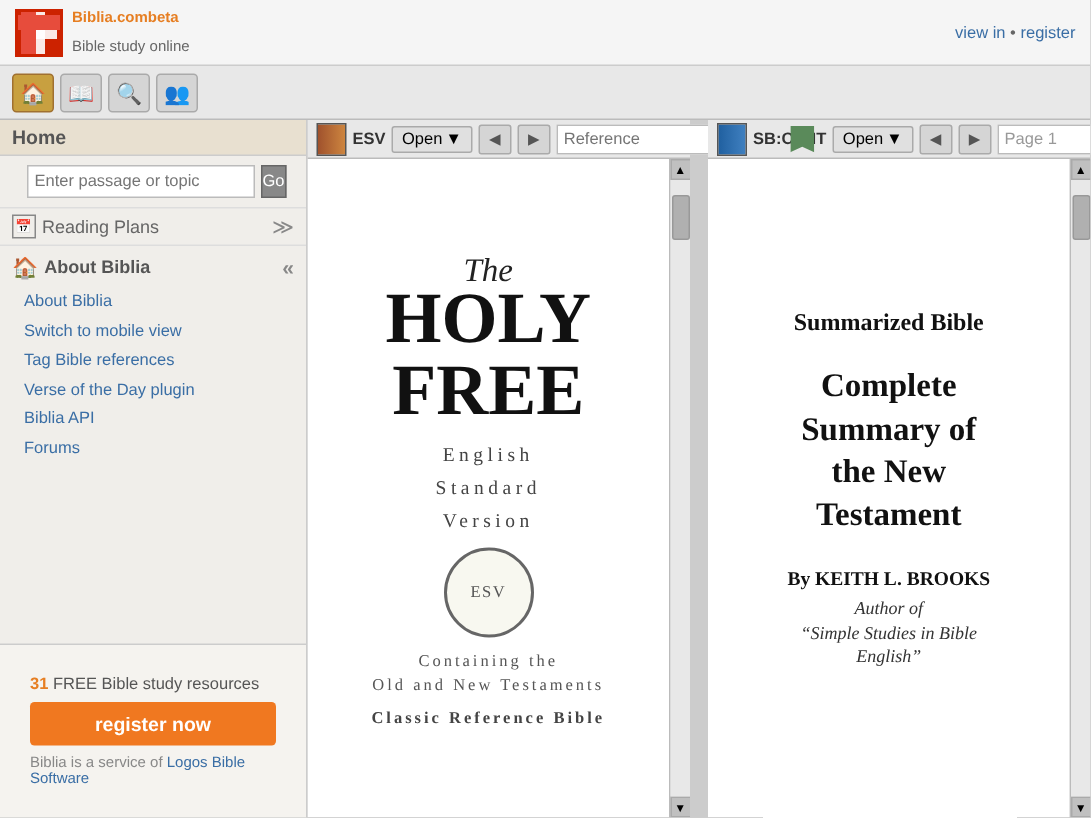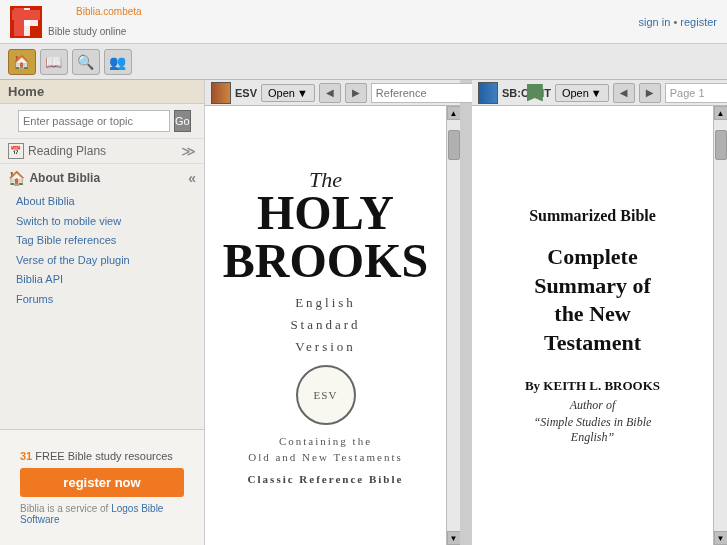--- a/index.html
+++ b/index.html
@@ -28,21 +28,21 @@
       background: #e74c3c;
       position: absolute; left: 4px;
     }
     #logo-icon::after {
       content: '';
       width: 28px; height: 10px;
       background: #e74c3c;
       position: absolute; top: 4px;
     }
     #logo-text { display: flex; flex-direction: column; }
-    #logo-name { font-size: 20px; font-weight: normal; color: #333; line-height: 1; margin-left: 28px; }
+    #logo-name { font-size: 20px; font-weight: bold; color: #333; line-height: 1; }
     #logo-name span { color: #e67e22; font-size: 10px; vertical-align: super; }
     #logo-subtitle { font-size: 10px; color: #666; }
     #header-right { font-size: 11px; color: #666; }
     #header-right a { color: #3a6ea5; text-decoration: none; }
 
     
     #toolbar {
       background: #e8e8e8;
       border-bottom: 1px solid #bbb;
       padding: 4px 8px;
@@ -350,21 +350,21 @@
       </svg>
     </div>
     <div id="logo-text">
       <div id="logo-name">
         <span>Biblia.com</span><span style="color:#e67e22;font-size:10px;vertical-align:super;">beta</span>
       </div>
       <div id="logo-subtitle">Bible study online</div>
     </div>
   </div>
   <div id="header-right">
-    <a href="#">sign in</a>
+    <a href="#">view in</a>
     <span>•</span>
     <a href="#">register</a>
   </div>
 </div>
 
 <div id="toolbar">
   <div class="tool-btn active">🏠</div>
   <div class="tool-btn">📖</div>
   <div class="tool-btn">🔍</div>
   <div class="tool-btn">👥</div>
@@ -431,21 +431,21 @@
         <button class="pane-btn">▶</button>
         <input type="text" class="pane-reference" placeholder="Reference" style="">
         <div class="pane-bookmark"></div>
         <div class="info-btn">i</div>
       </div>
       <div class="pane-row">
         <div class="pane-content">
           <div class="bible-cover">
             <div class="bible-the">The</div>
             <div class="bible-holy">HOLY</div>
-            <div class="bible-bible">BROOKS</div>
+            <div class="bible-bible">FREE</div>
             <div class="bible-esv">English</div>
             <div class="bible-esv">Standard</div>
             <div class="bible-esv">Version</div>
             <div class="bible-seal">
               <span>ESV</span>
             </div>
             <div class="bible-containing">Containing the</div>
             <div class="bible-old">Old and New Testaments</div>
             <div class="bible-classic">Classic Reference Bible</div>
           </div>

